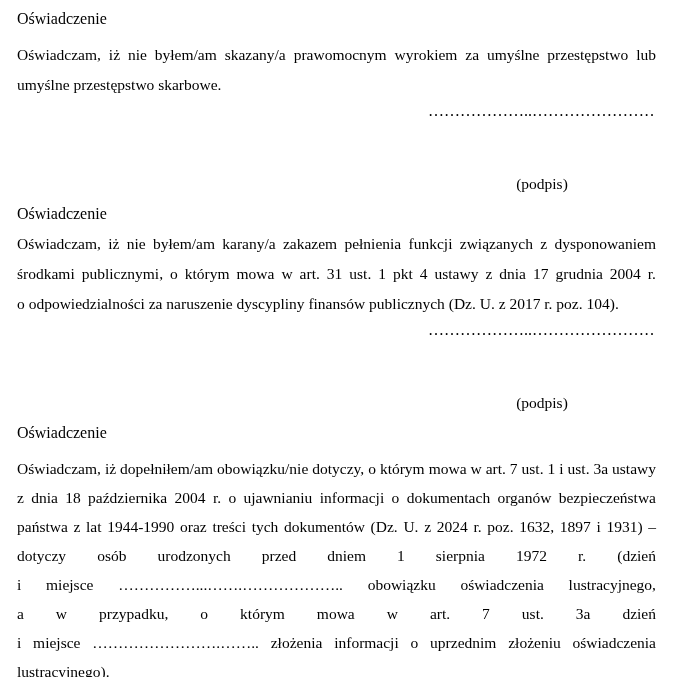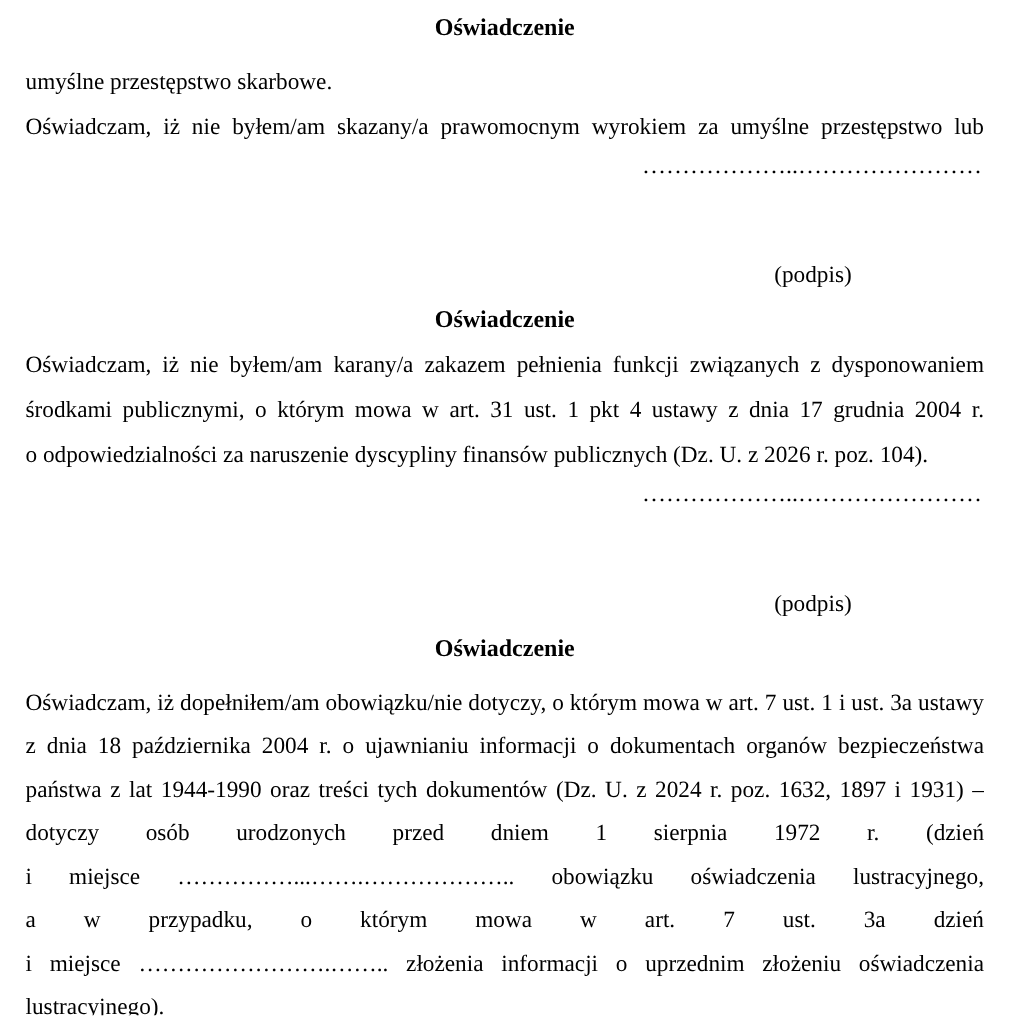--- a/index.html
+++ b/index.html
@@ -9,22 +9,21 @@
     background: #ffffff;
     color: #000000;
     font-family: "Liberation Serif", serif;
     box-sizing: border-box;
     padding: 2px 17px 0 17px;
     overflow: hidden;
   }
   .sec-title {
     margin: 0;
     font-size: 16px;
-    font-weight: bold;
-    text-align: center;
+    font-weight: normal;
     line-height: 30px;
   }
   .t1 { margin-top: 2px; }
   .para { margin: 0; }
   .para.mt { margin-top: 6px; }
   .line {
     margin: 0;
     font-size: 15.5px;
     line-height: 30px;
     text-align: justify;
@@ -54,35 +53,35 @@
   }
 </style>
 </head>
 <body>
 
 <div class="page">
 
   <section>
     <h2 class="sec-title t1">Oświadczenie</h2>
     <div class="para mt">
+      <p class="line">Oświadczam, iż nie byłem/am skazany/a prawomocnym wyrokiem za umyślne przestępstwo lub</p>
       <p class="line last">umyślne przestępstwo skarbowe.</p>
-      <p class="line">Oświadczam, iż nie byłem/am skazany/a prawomocnym wyrokiem za umyślne przestępstwo lub</p>
     </div>
     <div class="sig sig-a">
       <div class="dots">………………..……………………...</div>
       <div class="caption">(podpis)</div>
     </div>
   </section>
 
   <section>
     <h2 class="sec-title">Oświadczenie</h2>
     <div class="para">
       <p class="line">Oświadczam, iż nie byłem/am karany/a zakazem pełnienia funkcji związanych z dysponowaniem</p>
       <p class="line">środkami publicznymi, o którym mowa w art. 31 ust. 1 pkt 4 ustawy z dnia 17 grudnia 2004 r.</p>
-      <p class="line last">o odpowiedzialności za naruszenie dyscypliny finansów publicznych (Dz. U. z 2026 r. poz. 104).</p>
+      <p class="line last">o odpowiedzialności za naruszenie dyscypliny finansów publicznych (Dz. U. z 2017 r. poz. 104).</p>
     </div>
     <div class="sig sig-a">
       <div class="dots">………………..……………………...</div>
       <div class="caption">(podpis)</div>
     </div>
   </section>
 
   <section>
     <h2 class="sec-title">Oświadczenie</h2>
     <div class="para mt p3">

